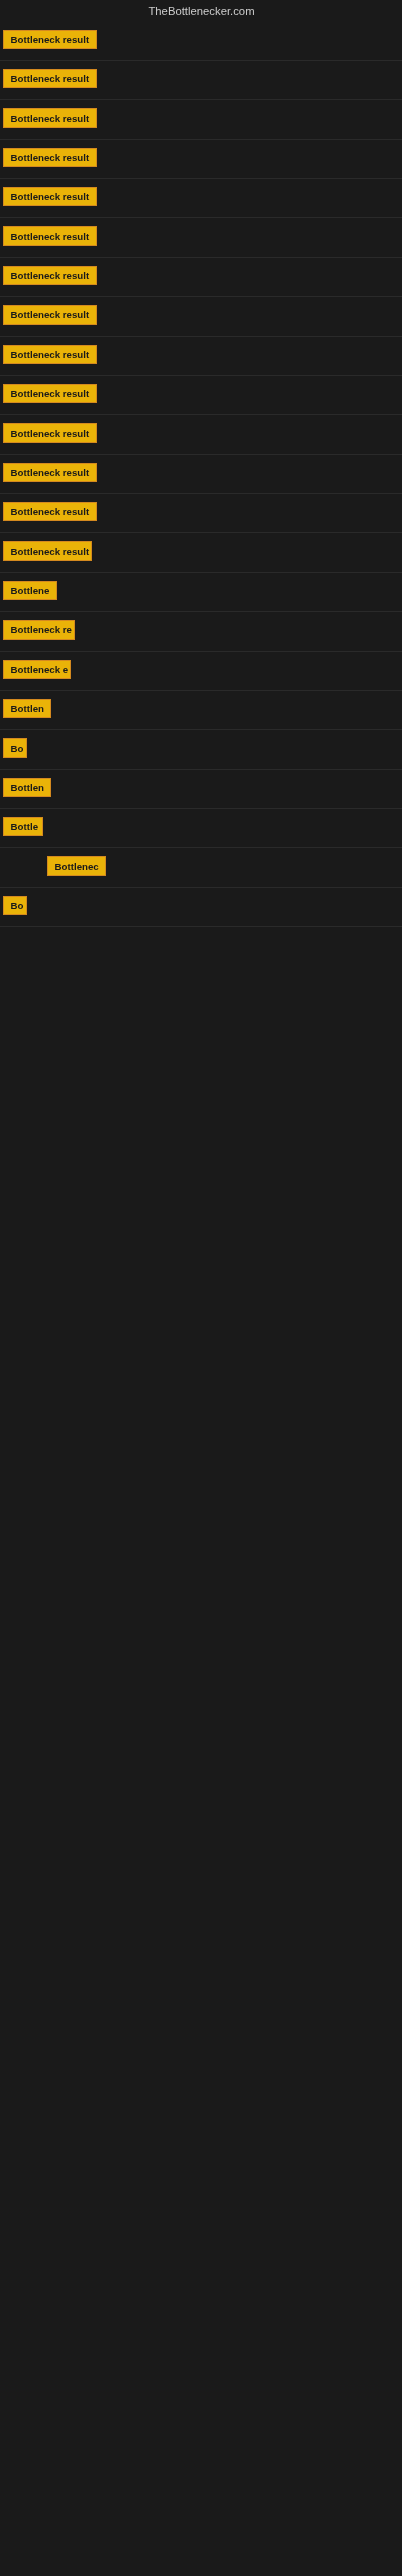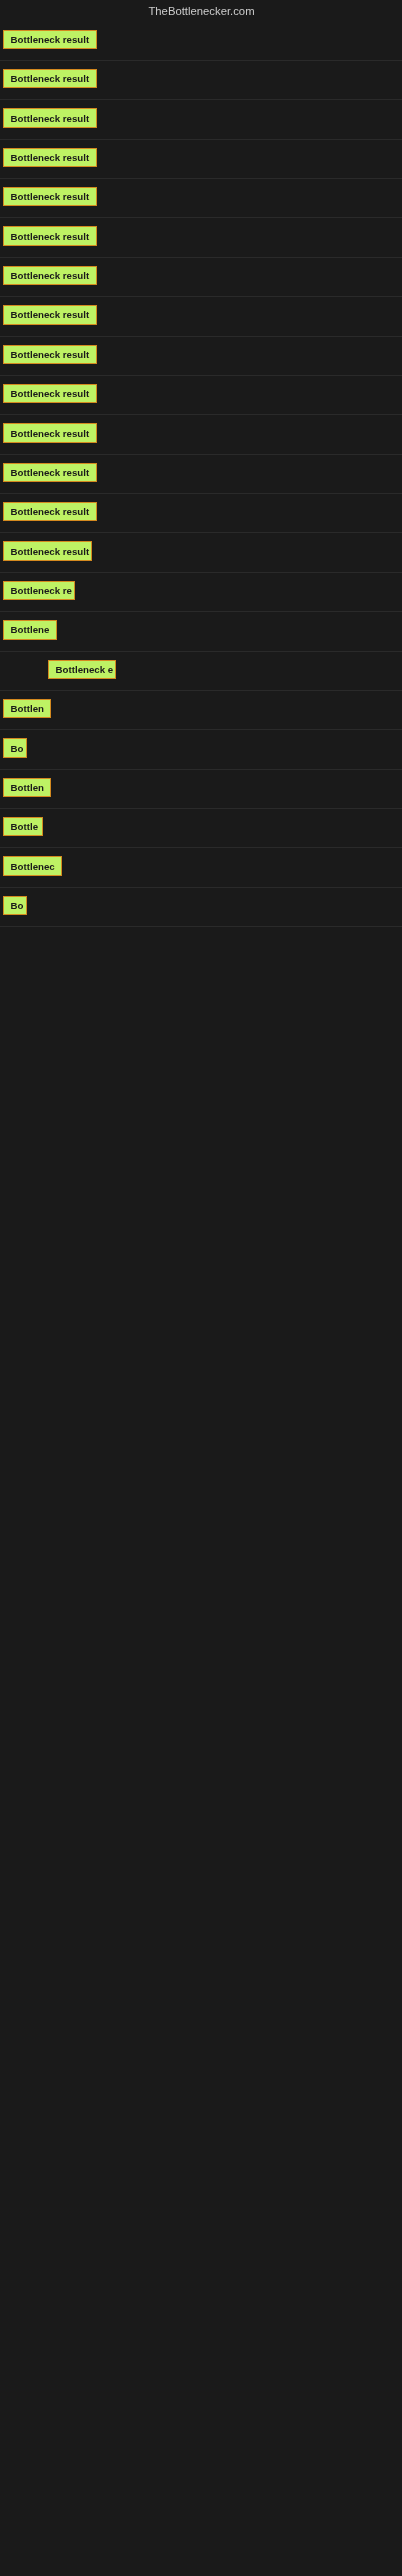--- a/index.html
+++ b/index.html
@@ -19,21 +19,21 @@
     .site-title {
       text-align: center;
       color: #cccccc;
       font-size: 11.3px;
       padding: 4.8px 0;
       background-color: #1a1a1a;
     }
 
     .bottleneck-badge {
       display: inline-block;
-      background-color: #bef264;
+      background-color: #eab308;
       color: #1a1a1a;
       font-size: 9.7px;
       font-weight: bold;
       padding: 3.2px 6.4px;
       border: 0.8px solid #d4891f;
       white-space: nowrap;
       overflow: hidden;
     }
 
     .row {
@@ -56,23 +56,23 @@
     <div class="row"><span class="bottleneck-badge" style="max-width: 97px;">Bottleneck result</span></div>
     <div class="row"><span class="bottleneck-badge" style="max-width: 97px;">Bottleneck result</span></div>
     <div class="row"><span class="bottleneck-badge" style="max-width: 97px;">Bottleneck result</span></div>
     <div class="row"><span class="bottleneck-badge" style="max-width: 97px;">Bottleneck result</span></div>
     <div class="row"><span class="bottleneck-badge" style="max-width: 97px;">Bottleneck result</span></div>
     <div class="row"><span class="bottleneck-badge" style="max-width: 97px;">Bottleneck result</span></div>
     <div class="row"><span class="bottleneck-badge" style="max-width: 97px;">Bottleneck result</span></div>
     <div class="row"><span class="bottleneck-badge" style="max-width: 97px;">Bottleneck result</span></div>
     <div class="row"><span class="bottleneck-badge" style="max-width: 97px;">Bottleneck result</span></div>
     <div class="row"><span class="bottleneck-badge" style="max-width: 89px;">Bottleneck result</span></div>
+    <div class="row"><span class="bottleneck-badge" style="max-width: 60px;">Bottlene</span></div>
     <div class="row"><span class="bottleneck-badge" style="max-width: 72px;">Bottleneck re</span></div>
-    <div class="row"><span class="bottleneck-badge" style="max-width: 60px;">Bottlene</span></div>
-    <div class="row"><span class="bottleneck-badge" style="max-width: 68px; margin-left: 45px;">Bottleneck e</span></div>
+    <div class="row"><span class="bottleneck-badge" style="max-width: 68px;">Bottleneck e</span></div>
     <div class="row"><span class="bottleneck-badge" style="max-width: 52px;">Bottlen</span></div>
     <div class="row"><span class="bottleneck-badge" style="max-width: 24px;">Bo</span></div>
     <div class="row"><span class="bottleneck-badge" style="max-width: 52px;">Bottlen</span></div>
     <div class="row"><span class="bottleneck-badge" style="max-width: 40px;">Bottle</span></div>
-    <div class="row"><span class="bottleneck-badge" style="max-width: 63px;">Bottlenec</span></div>
+    <div class="row"><span class="bottleneck-badge" style="max-width: 63px; margin-left: 44px;">Bottlenec</span></div>
     <div class="row"><span class="bottleneck-badge" style="max-width: 24px;">Bo</span></div>
   </div>
 
 
 </body></html>

